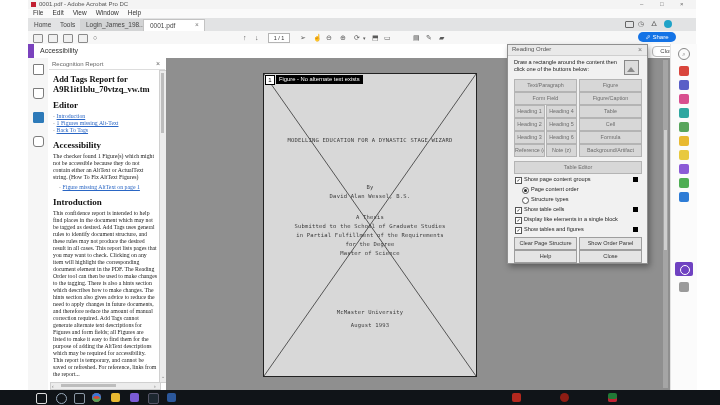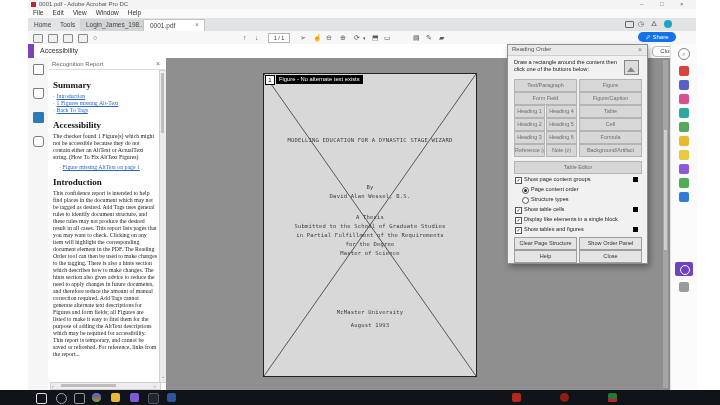--- a/index.html
+++ b/index.html
@@ -104,21 +104,22 @@
     <span class="navico" style="top:54px;background:#2d7ab9;border-color:#2d7ab9;"></span>
     <span class="navico" style="top:78px;border-radius:3px;"></span>
   </div>
 
   <div class="abs report">
     <div style="position:absolute;left:4px;top:3px;font-size:6px;color:#666;">Recognition Report</div>
     <div style="position:absolute;left:108px;top:2px;font-size:7px;color:#666;">×</div>
     <div style="position:absolute;left:1px;top:11px;width:116px;border-top:1px solid #ddd;"></div>
 
     <div style="position:absolute;left:5px;top:16px;width:104px;">
-      <div class="rp-h" style="font-size:9px;margin-top:6px;">Summary</div>
+      <div class="rp-h" style="font-size:8.5px;line-height:10px;">Add Tags Report for A9R1it1blu_70vtzq_vw.tm</div>
+      <div class="rp-h" style="font-size:9px;margin-top:6px;">Editor</div>
       <div style="margin-top:3px;font-size:5.8px;line-height:7px;">
         <div>· <span class="rlink">Introduction</span></div>
         <div>· <span class="rlink">1 Figures missing Alt-Text</span></div>
         <div>· <span class="rlink">Back To Tags</span></div>
       </div>
       <div class="rp-h" style="font-size:9px;margin-top:6px;">Accessibility</div>
       <div class="rp" style="font-size:5.8px;line-height:7px;margin-top:3px;">The checker found 1 Figure(s) which might not be accessible because they do not contain either an AltText or ActualText string. (How To Fix AltText Figures)</div>
       <div style="font-size:5.8px;margin-top:3px;margin-left:6px;">· <span class="rlink">Figure missing AltText on page 1</span></div>
       <div class="rp-h" style="font-size:9px;margin-top:7px;">Introduction</div>
       <div class="rp" style="font-size:5.8px;line-height:7px;margin-top:3px;">This confidence report is intended to help find places in the document which may not be tagged as desired. Add Tags uses general rules to identify document structure, and these rules may not produce the desired result in all cases. This report lists pages that you may want to check. Clicking on any item will highlight the corresponding document element in the PDF. The Reading Order tool can then be used to make changes to the tagging. There is also a hints section which describes how to make changes. The hints section also gives advice to reduce the need to apply changes in future documents, and therefore reduce the amount of manual correction required. Add Tags cannot generate alternate text descriptions for Figures and form fields; all Figures are listed to make it easy to find them for the purpose of adding the AltText descriptions which may be required for accessibility. This report is temporary, and cannot be saved or refreshed. For reference, links from the report...</div>

